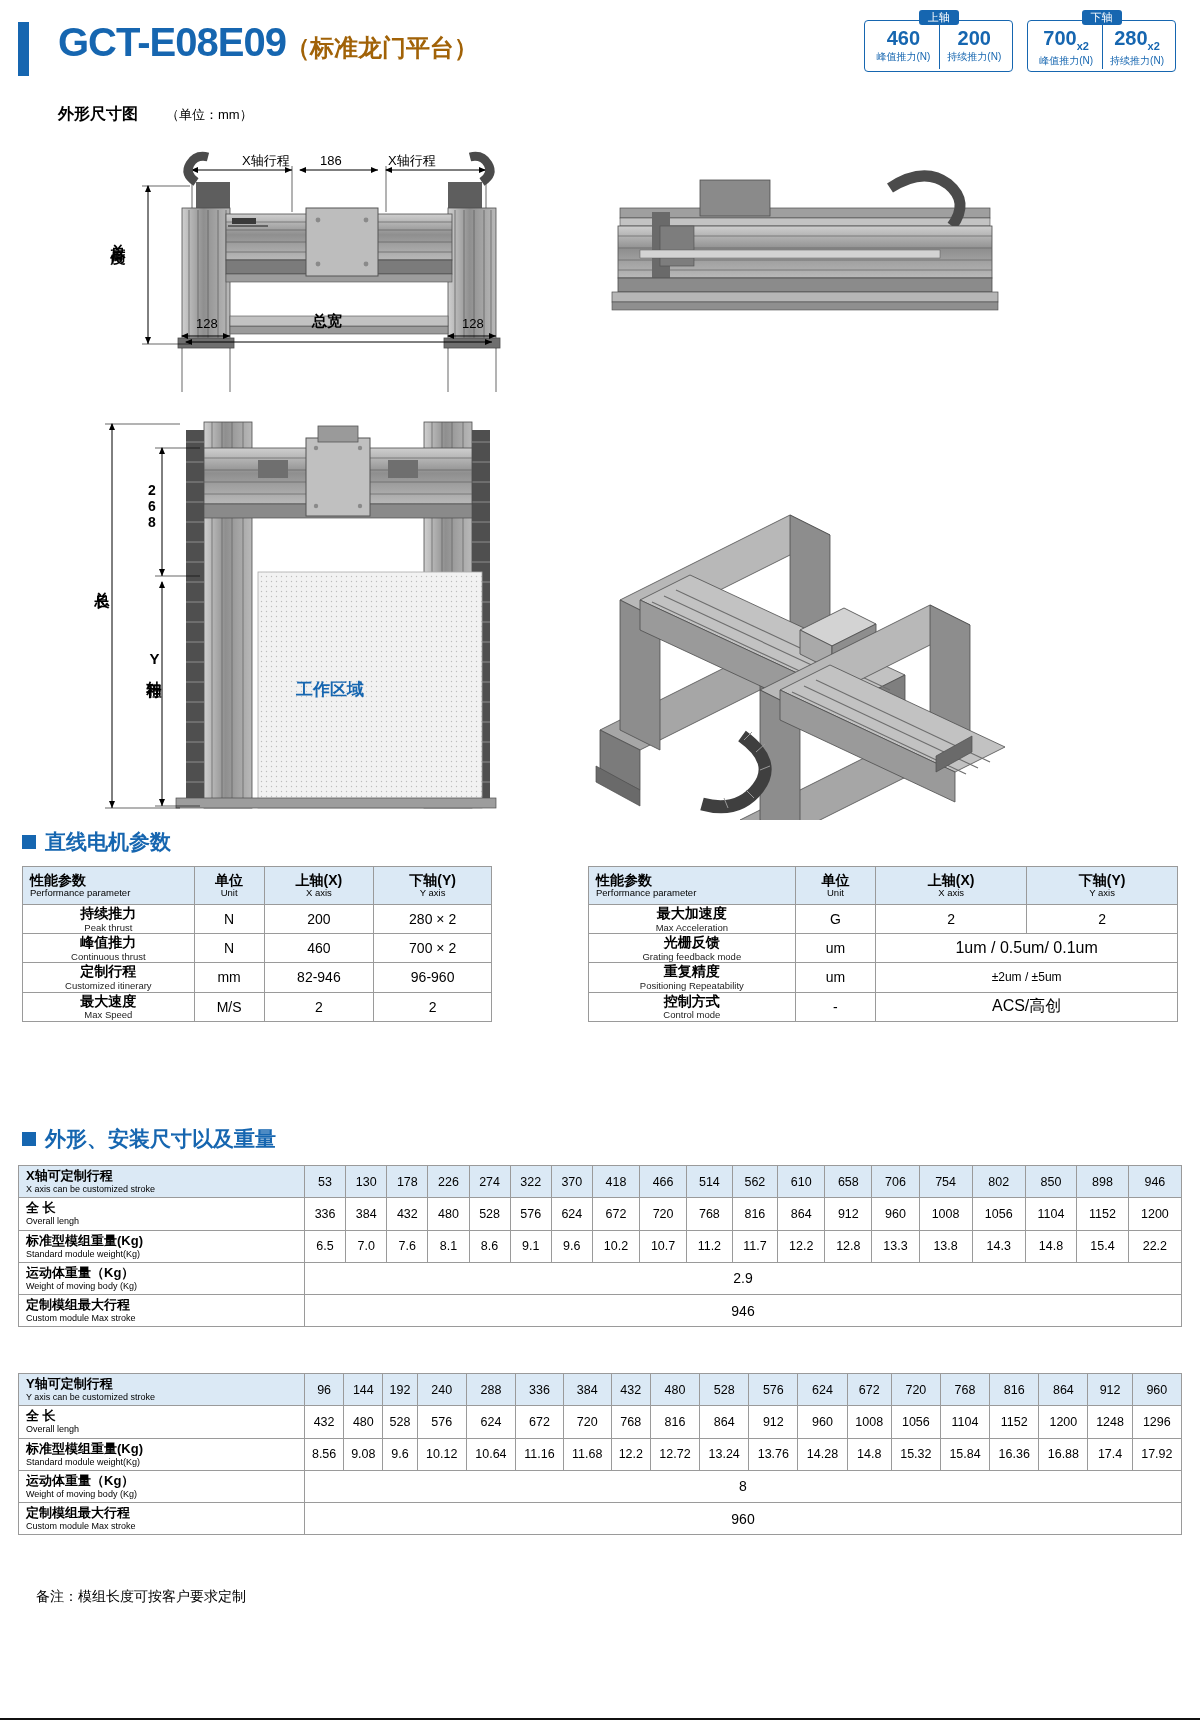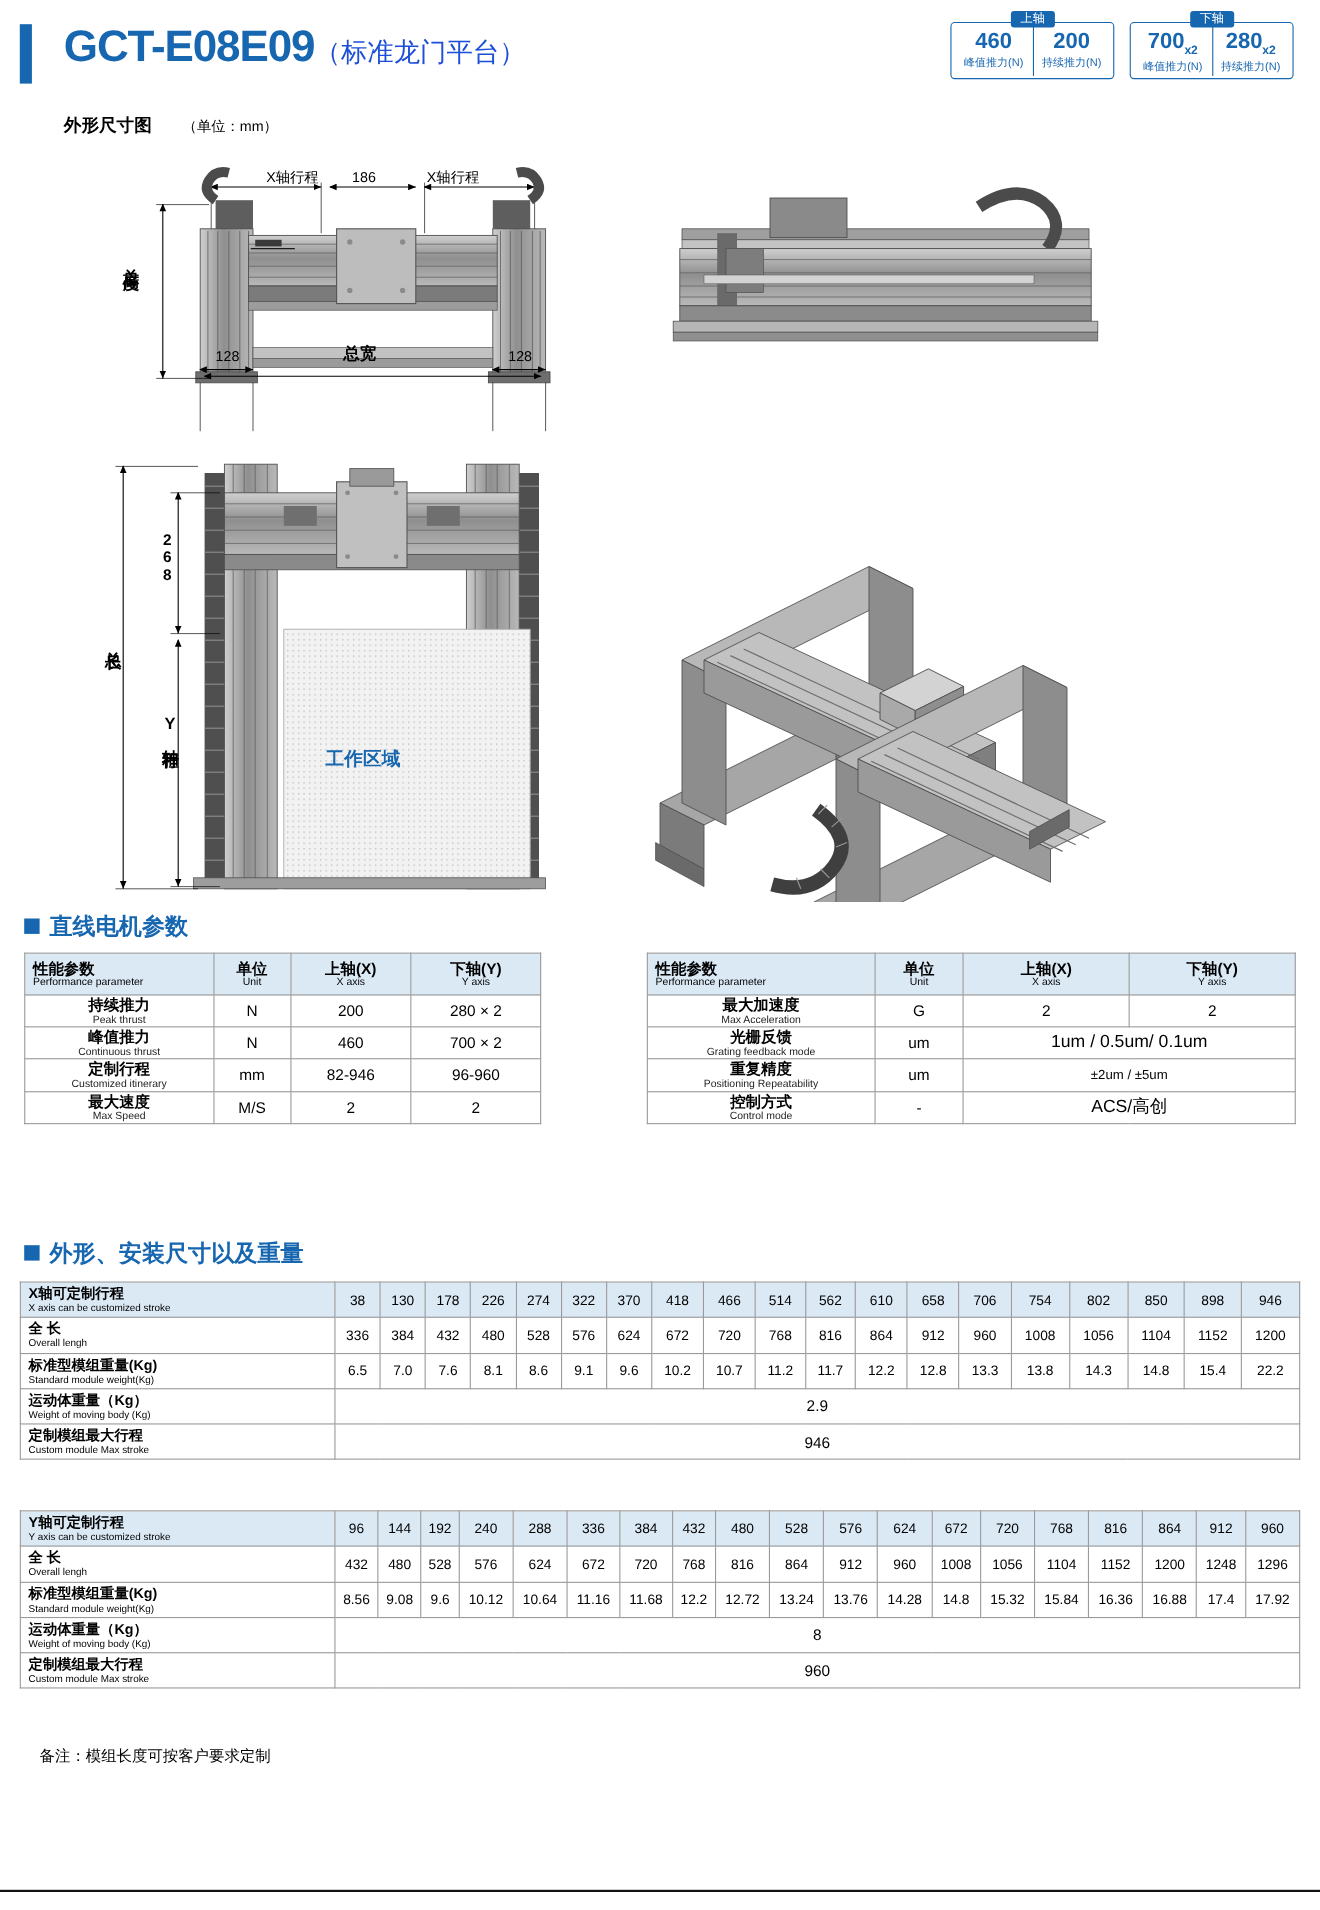--- a/index.html
+++ b/index.html
@@ -20,21 +20,21 @@
     position: absolute; left: 18px; top: 22px;
     width: 11px; height: 54px; background: #1666b0;
   }
   .title {
     position: absolute; left: 58px; top: 20px;
     font-size: 40px; font-weight: bold; letter-spacing: -1px;
     color: #1666b0; font-family: "Liberation Sans", sans-serif;
     white-space: nowrap;
   }
   .title .sub {
-    font-size: 24px; font-weight: normal; color: #1d4ed8; letter-spacing: 0;
+    font-size: 24px; font-weight: bold; color: #a16207; letter-spacing: 0;
   }
 
   .badges { position: absolute; right: 24px; top: 20px; display: flex; gap: 14px; }
   .badge-group {
     position: relative; border: 1.5px solid #1666b0; border-radius: 4px;
     padding: 3px 4px 2px 4px; background: #fff; display: flex; gap: 2px;
   }
   .badge-cap {
     position: absolute; left: 50%; top: -11px; transform: translateX(-50%);
     background: #1666b0; color: #fff; font-size: 11px; padding: 1px 9px 2px 9px;
@@ -536,21 +536,21 @@
     <span>外形、安装尺寸以及重量</span>
   </div>
 
   <table class="dimtbl" style="position:absolute;left:18px;top:1165px;width:1164px;">
     <tbody>
         <tr class="hdrow">
       <td class="lab">
             <span class="cn">X轴可定制行程</span>
             <span class="en">X axis can be customized stroke</span>
           </td>
-      <td>38</td>
+      <td>53</td>
       <td>130</td>
       <td>178</td>
       <td>226</td>
       <td>274</td>
       <td>322</td>
       <td>370</td>
       <td>418</td>
       <td>466</td>
       <td>514</td>
       <td>562</td>

